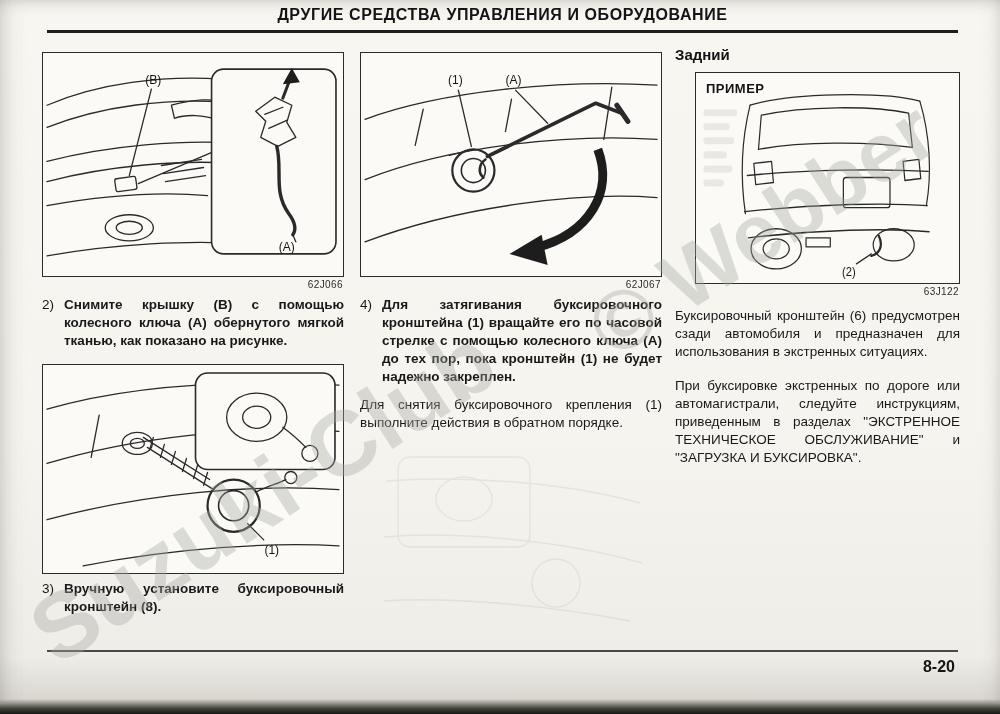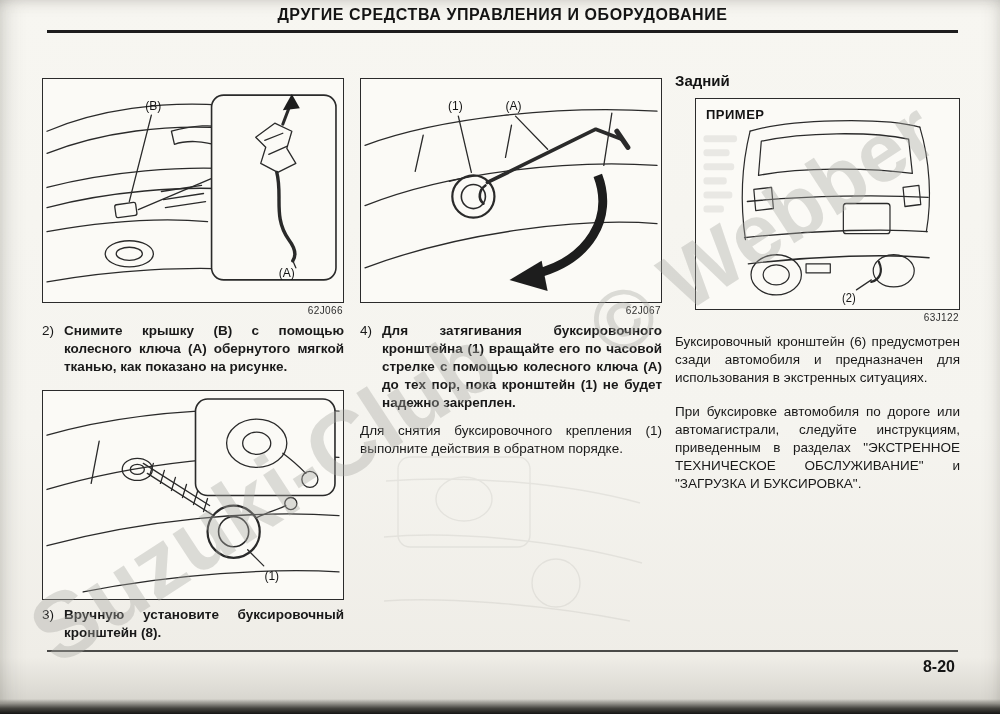--- a/index.html
+++ b/index.html
@@ -14,21 +14,21 @@
                 inset -12px 0 20px -14px rgba(70,68,60,0.25),
                 inset 0 10px 18px -12px rgba(70,68,60,0.25);
   }
 
   
   .header { position:absolute; top:6px; left:47px; right:42px; text-align:center; z-index:2; }
   .header-title { font-size:16px; font-weight:bold; letter-spacing:0.6px; color:#141414; }
   .header-rule { margin-top:6px; height:3px; background:#1d1d1d; }
 
   
-  .col { position:absolute; top:72px; z-index:2; }
+  .col { position:absolute; top:46px; z-index:2; }
   .col-left  { left:42px;  width:302px; }
   .col-mid   { left:360px; width:302px; }
   .col-right { left:675px; width:285px; }
 
   .figure { position:relative; border:1.4px solid #2b2b2b; background:#fbfaf6; }
   .fig-h225 { height:225px; }
   .fig-h210 { height:210px; }
   .fig-h212 { height:212px;margin-left:20px; }
   .mt6  { margin-top:6px; }
   .mt9  { margin-top:9px; }
@@ -220,21 +220,21 @@
           <path d="M118,164 h26 v9 h-26 Z"></path>
           <path d="M196,162 C201,172 197,180 188,182" stroke-width="2.4"></path>
           <path d="M188,180 L172,190"></path>
         </g>
         <text x="164" y="202" text-anchor="middle">(2)</text>
       </svg>
     </div>
     <div class="fig-code">63J122</div>
 
     <p class="para">Буксировочный кронштейн (6) предусмотрен сзади автомобиля и предназначен для использования в экстренных ситуациях.</p>
-    <p class="para mt16">При буксировке автомобиля по дороге или автомагистрали, следуйте инструкциям, приведенным в разделах "ЭКСТРЕННОЕ ТЕХНИЧЕСКОЕ ОБСЛУЖИВАНИЕ" и "ЗАГРУЗКА И БУКСИРОВКА".</p>
+    <p class="para mt16">При буксировке экстренных по дороге или автомагистрали, следуйте инструкциям, приведенным в разделах "ЭКСТРЕННОЕ ТЕХНИЧЕСКОЕ ОБСЛУЖИВАНИЕ" и "ЗАГРУЗКА И БУКСИРОВКА".</p>
   </div>
 
   <div class="ghost">
     <svg viewBox="0 0 268 190" preserveAspectRatio="none">
       <g stroke="#55554f" fill="none" stroke-width="1.4">
         <rect x="118" y="12" width="132" height="90" rx="12"></rect>
         <ellipse cx="184" cy="54" rx="28" ry="22"></ellipse>
         <path d="M8,58 C80,38 180,30 262,36"></path>
         <path d="M6,118 C90,94 200,86 264,92"></path>
         <circle cx="92" cy="138" r="24"></circle>

